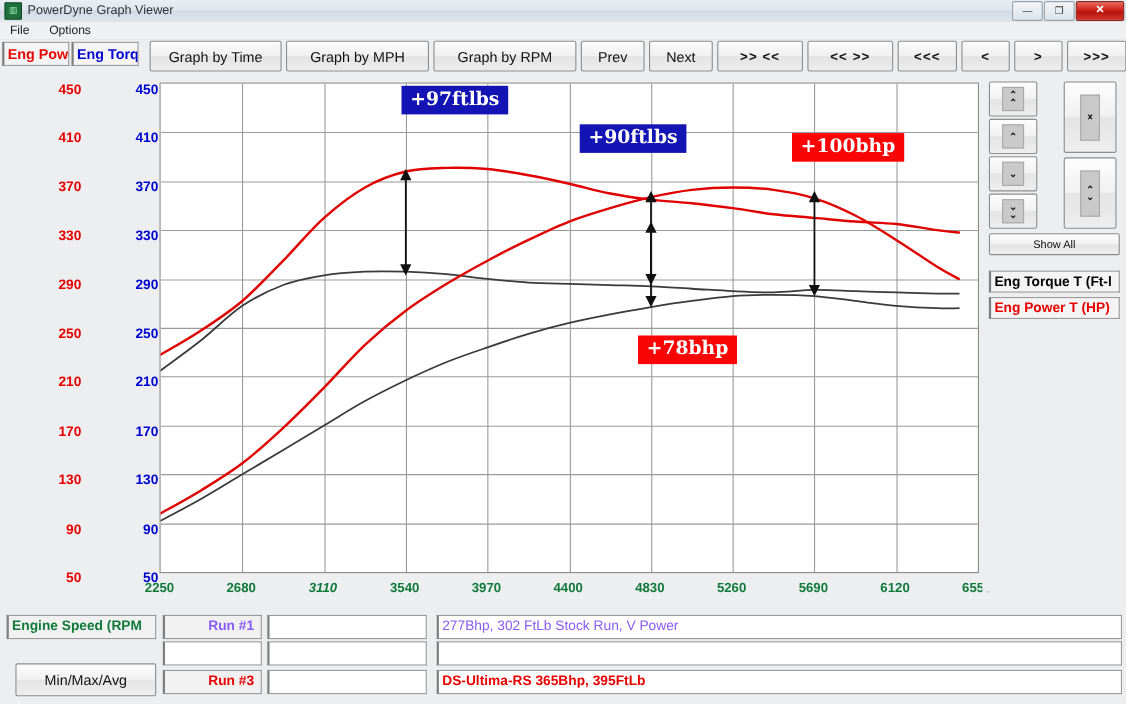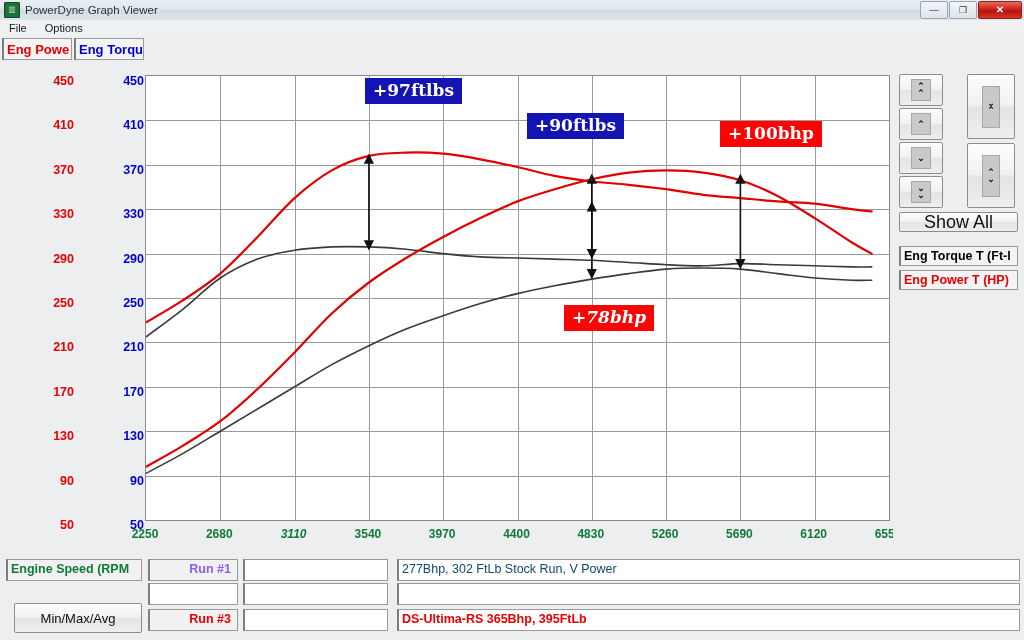--- a/index.html
+++ b/index.html
@@ -111,21 +111,21 @@
   .navglyph{
     background:#c9c9c9;border:1px solid #a8a8a8;
     display:flex;flex-direction:column;align-items:center;justify-content:center;
     font-size:9px;color:#111;line-height:7px;font-weight:bold;
   }
   .showall{
     position:absolute;left:6px;top:210px;width:119px;height:20px;
     background:linear-gradient(to bottom,#fdfdfd 0%,#f1f1f1 48%,#e4e4e4 52%,#eeeeee 100%);
     border:1px solid #8d8d8d;border-radius:2px;
     display:flex;align-items:center;justify-content:center;
-    font-size:18px;color:#111;box-sizing:border-box;
+    font-size:10px;color:#111;box-sizing:border-box;
   }
   .legbtn{
     position:absolute;left:6px;width:119px;height:20px;
     border:1px solid #9a9a9a;border-left:2px solid #7d7d7d;
     background:#f4f4f4;
     font-size:12.5px;font-weight:bold;line-height:18px;
     padding-left:3px;overflow:hidden;white-space:nowrap;box-sizing:border-box;
   }
   #leg-torque{top:243px;color:#000000;}
   #leg-power{top:267px;color:#e80000;}
@@ -153,21 +153,21 @@
     background:linear-gradient(to bottom,#fdfdfd 0%,#f1f1f1 48%,#e4e4e4 52%,#eeeeee 100%);
     border:1px solid #8d8d8d;border-radius:2px;box-sizing:border-box;
     display:flex;align-items:center;justify-content:center;font-size:13px;color:#111;
   }
   #f-run1{left:148px;top:6px;width:90px;height:22px;color:#8b5cf6;}
   #f-run2{left:148px;top:30px;width:90px;height:22px;}
   #f-run3{left:148px;top:56px;width:90px;height:22px;color:#e80000;padding-left:12px;}
   #f-v1{left:243px;top:6px;width:145px;height:22px;}
   #f-v2{left:243px;top:30px;width:145px;height:22px;}
   #f-v3{left:243px;top:56px;width:145px;height:22px;}
-  #f-d1{left:397px;top:6px;width:623px;height:22px;color:#0c4a6e;}
+  #f-d1{left:397px;top:6px;width:623px;height:22px;color:#8b5cf6;}
   #f-d2{left:397px;top:30px;width:623px;height:22px;}
   #f-d3{left:397px;top:56px;width:623px;height:22px;color:#e80000;font-weight:bold;}
 </style>
 </head>
 <body>
 
 <div class="app">
 
   <div class="titlebar">
     <div class="tb-icon">▥</div>
@@ -180,20 +180,33 @@
   </div>
 
   <div class="menubar">
     <div class="menu-item">File</div>
     <div class="menu-item">Options</div>
   </div>
 
   <div class="toolbar">
     <div class="axis-tab" id="tab-power">Eng Powe</div>
     <div class="axis-tab" id="tab-torque">Eng Torqu</div>
+    <div id="toolbar-buttons" style="display:flex;align-items:flex-start;margin-left:6px;">
+        <div class="tbtn" style="width: 120px;">Graph by Time</div>
+        <div class="tbtn" style="width: 130px;">Graph by MPH</div>
+        <div class="tbtn" style="width: 130px;">Graph by RPM</div>
+        <div class="tbtn" style="width: 58px;">Prev</div>
+        <div class="tbtn" style="width: 58px;">Next</div>
+        <div class="tbtn arrows" style="width: 78px;">&gt;&gt; &lt;&lt;</div>
+        <div class="tbtn arrows" style="width: 78px;">&lt;&lt; &gt;&gt;</div>
+        <div class="tbtn arrows" style="width: 54px;">&lt;&lt;&lt;</div>
+        <div class="tbtn arrows" style="width: 44px;">&lt;</div>
+        <div class="tbtn arrows" style="width: 44px;">&gt;</div>
+        <div class="tbtn arrows" style="width: 54px;">&gt;&gt;&gt;</div>
+      </div>
   </div>
 
   <div class="ylabels" id="ycol-power">
       <div class="yl" style="top: 15px;">450</div>
       <div class="yl" style="top: 59.4px;">410</div>
       <div class="yl" style="top: 103.8px;">370</div>
       <div class="yl" style="top: 148.2px;">330</div>
       <div class="yl" style="top: 192.6px;">290</div>
       <div class="yl" style="top: 237px;">250</div>
       <div class="yl" style="top: 281.4px;">210</div>
@@ -252,21 +265,21 @@
         </defs>
         <line x1="222.9" y1="82.70000000000005" x2="222.9" y2="169.26999999999998" stroke="#111" stroke-width="1.6" marker-start="url(#arw-start)" marker-end="url(#arw-end)"></line>
         <line x1="445.8" y1="102.68" x2="445.8" y2="178.14999999999998" stroke="#111" stroke-width="1.6" marker-start="url(#arw-start)" marker-end="url(#arw-end)"></line>
         <line x1="445.8" y1="130.43" x2="445.8" y2="198.13" stroke="#111" stroke-width="1.6" marker-start="url(#arw-start)" marker-end="url(#arw-end)"></line>
         <line x1="594.4" y1="102.68" x2="594.4" y2="188.14000000000001" stroke="#111" stroke-width="1.6" marker-start="url(#arw-start)" marker-end="url(#arw-end)"></line>
       </svg>
   </div>
   <div id="anno-layer">
       <div class="anno blue" style="left: 365px; top: 78px;">+97ftlbs</div>
       <div class="anno blue" style="left: 527px; top: 113px;">+90ftlbs</div>
-      <div class="anno red" style="left: 564px; top: 305px; font-style: italic;">+78bhp</div>
+      <div class="anno red" style="left: 580px; top: 305px;">+78bhp</div>
       <div class="anno red" style="left: 720px; top: 121px;">+100bhp</div>
     </div>
 
   <div class="xlabels" id="xlabels">
       <div class="xl" style="left: -30px;">2250</div>
       <div class="xl" style="left: 44.3px;">2680</div>
       <div class="xl" style="left: 118.6px; font-style: italic;">3110</div>
       <div class="xl" style="left: 192.9px;">3540</div>
       <div class="xl" style="left: 267.2px;">3970</div>
       <div class="xl" style="left: 341.5px;">4400</div>

